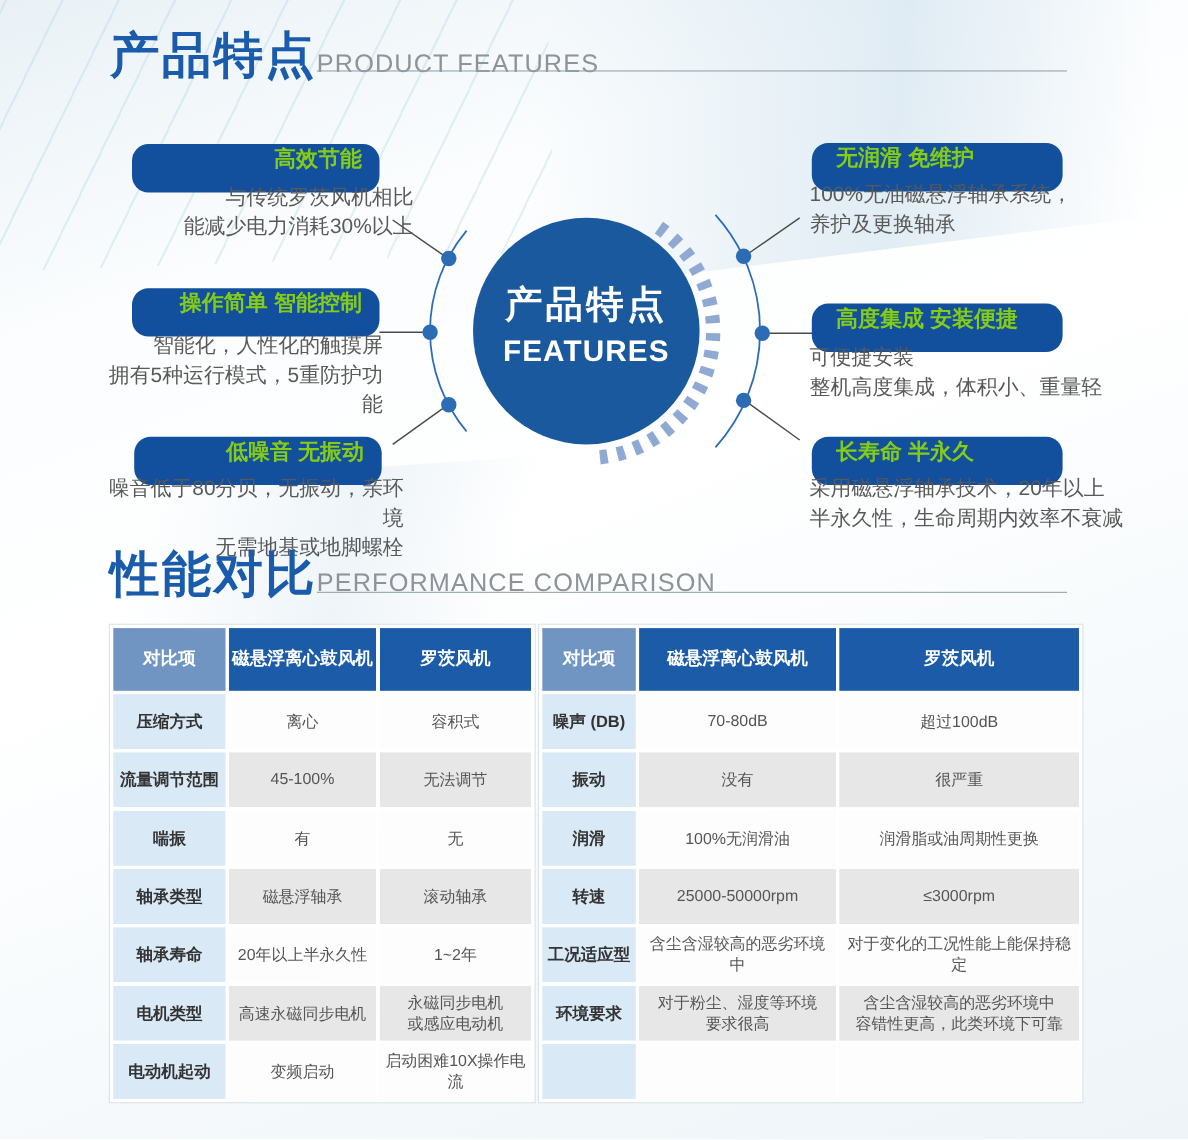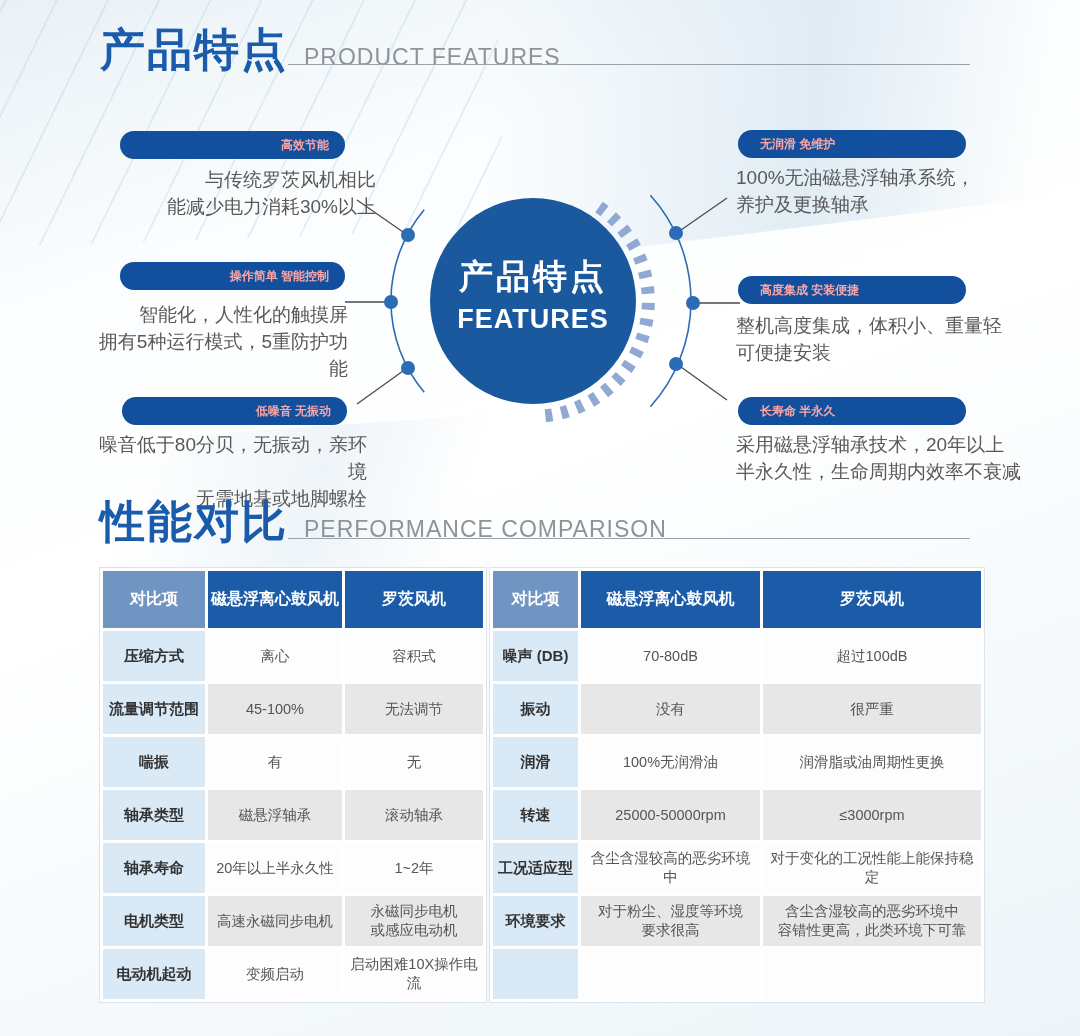--- a/index.html
+++ b/index.html
@@ -19,26 +19,26 @@
   .band2{top:-30px;right:-140px;width:900px;height:260px;
     background:linear-gradient(102deg,rgba(255,255,255,0) 20%,rgba(182,209,228,.4) 55%,rgba(255,255,255,0) 80%);
     transform:rotate(-7deg);}
   .band3{top:430px;left:-80px;width:700px;height:200px;
     background:linear-gradient(110deg,rgba(255,255,255,0) 30%,rgba(190,214,230,.25) 55%,rgba(255,255,255,0) 75%);
     transform:rotate(-4deg);}
 
   
   .sec-title{position:absolute;left:100px;display:flex;align-items:baseline;}
   .sec-title .zh{font-size:45px;font-weight:bold;color:#1a5cab;letter-spacing:2px;}
-  .sec-title .en{font-size:23px;color:#8d9399;margin-left:16px;letter-spacing:1px;}
+  .sec-title .en{font-size:23px;color:#8d9399;letter-spacing:1px;}
   .sec-underline{position:absolute;height:1px;background:#9aa3ab;width:682px;left:288px;}
 
   
-  .pill{position:absolute;height:28px;border-radius:15px;background:#124f9d;
-    color:#fca5a5;font-size:12px;font-weight:bold;line-height:28px;box-sizing:border-box;}
+  .pill{position:absolute;height:44px;border-radius:15px;background:#124f9d;
+    color:#84cc16;font-size:20px;font-weight:bold;line-height:28px;box-sizing:border-box;}
   .pill.left-side{text-align:right;padding-right:16px;width:225px;}
   .pill.right-side{text-align:left;padding-left:22px;width:228px;}
 
   
   .desc{position:absolute;font-size:19px;line-height:27px;color:#595959;}
   .desc.align-r{text-align:right;}
   .desc.align-l{text-align:left;}
 
   
   #circle-text{position:absolute;left:433px;top:254px;width:200px;text-align:center;color:#fff;}
@@ -138,22 +138,22 @@
   </div>
   <div class="desc align-l" style="left:736px;top:164px;width:270px;">
     <div>100%无油磁悬浮轴承系统，</div>
     <div>养护及更换轴承</div>
   </div>
 
   <div class="pill right-side" style="left:738px;top:276px;">
     <span>高度集成 安装便捷</span>
   </div>
   <div class="desc align-l" style="left:736px;top:312px;width:280px;">
+    <div>可便捷安装</div>
     <div>整机高度集成，体积小、重量轻</div>
-    <div>可便捷安装</div>
   </div>
 
   <div class="pill right-side" style="left:738px;top:397px;">
     <span>长寿命 半永久</span>
   </div>
   <div class="desc align-l" style="left:736px;top:431px;width:290px;">
     <div>采用磁悬浮轴承技术，20年以上</div>
     <div>半永久性，生命周期内效率不衰减</div>
   </div>
 

